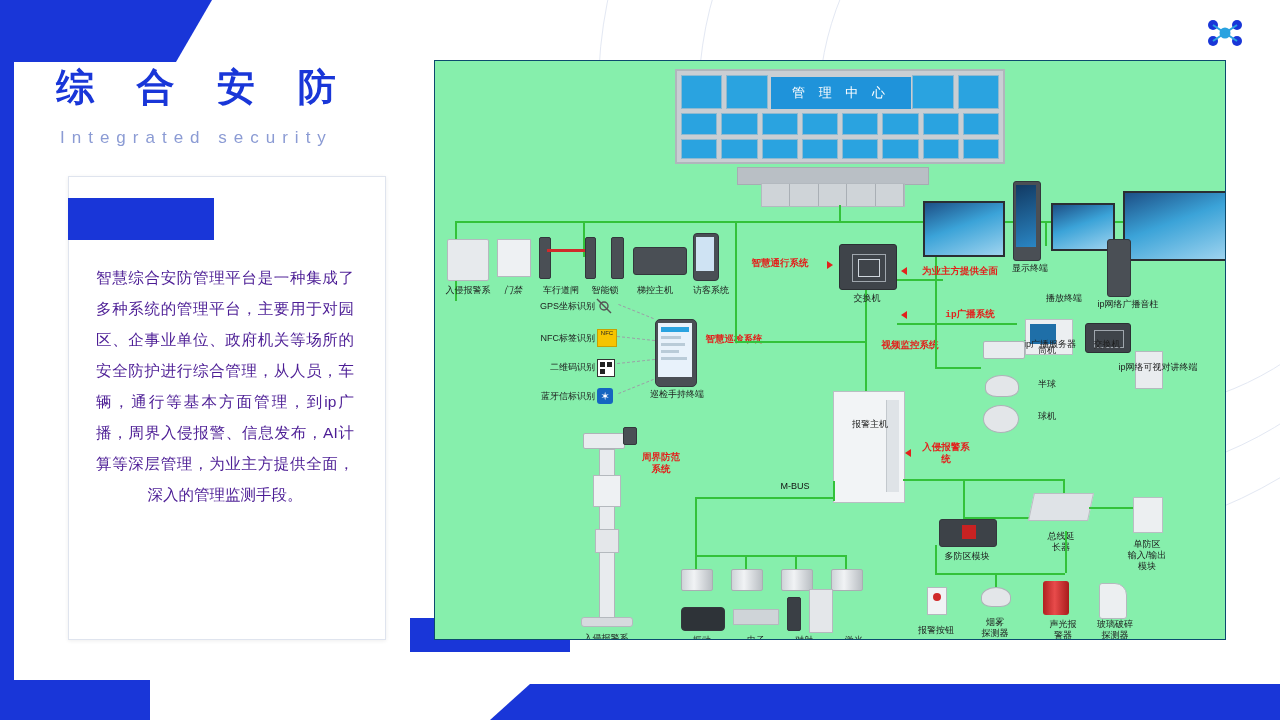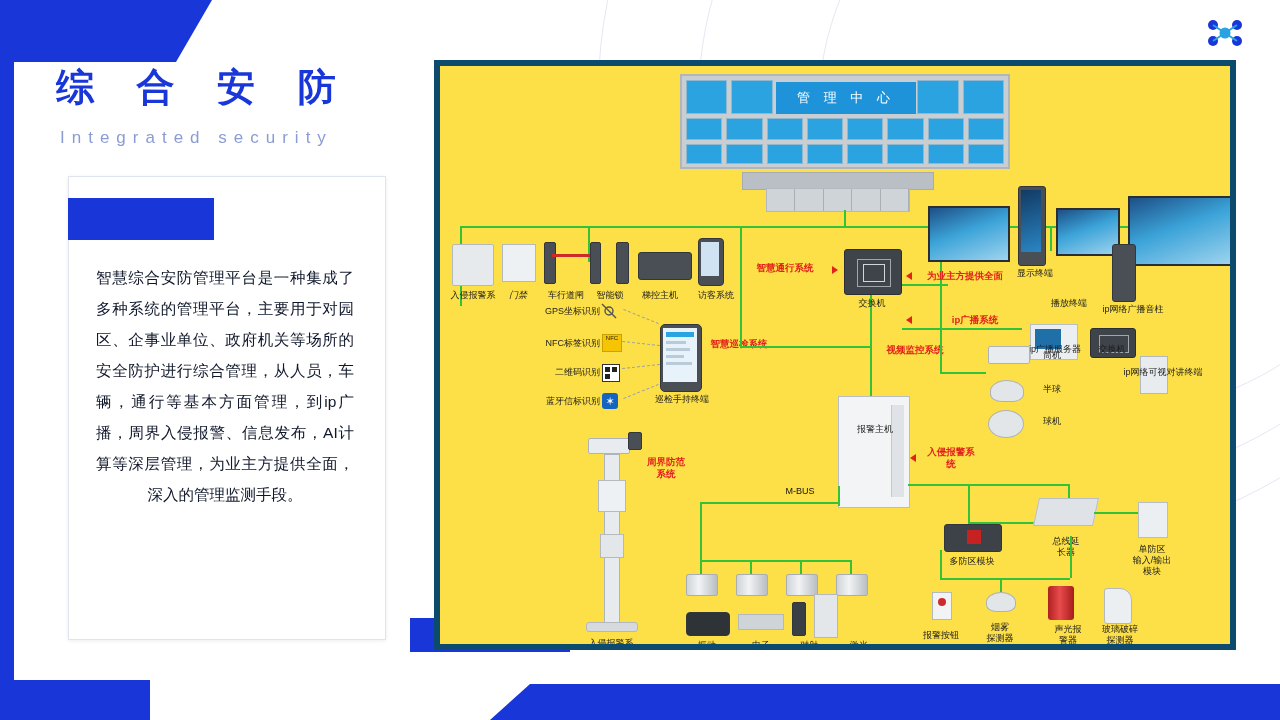--- a/index.html
+++ b/index.html
@@ -27,25 +27,25 @@
   .logo-en{font-size:9.5px;color:#4a5bb8;letter-spacing:2.2px;margin-top:5px;}
 
   
   .title-cn{position:absolute;left:56px;top:62px;font-size:38px;font-weight:bold;color:#1936d8;letter-spacing:16px;}
   .title-en{position:absolute;left:60px;top:128px;font-size:17px;color:#8b9bd4;letter-spacing:7px;}
 
   .text-card{position:absolute;left:68px;top:176px;width:316px;height:462px;background:#ffffff;
       border:1px solid #dfe4ee;box-shadow:0 1px 4px rgba(0,0,0,.07);}
   .card-tag{position:absolute;left:68px;top:198px;width:146px;height:42px;background:#1936d8;}
   .card-body{position:absolute;left:96px;top:262px;width:258px;font-size:15.5px;line-height:31px;
-      color:#0f172a;text-align:justify;text-align-last:center;}
-
-  
-  .diagram{position:absolute;left:434px;top:60px;width:790px;height:578px;background:#fde047;
-      border:6px solid #0c4a6e;overflow:hidden;}
+      color:#4c1d95;text-align:justify;text-align-last:center;}
+
+  
+  .diagram{position:absolute;left:434px;top:60px;width:790px;height:578px;background:#86efac;
+      border:1px solid #0c4a6e;overflow:hidden;}
   .lbl{position:absolute;font-size:9px;color:#1c1c1c;text-align:center;line-height:11px;white-space:pre-line;}
   .lbl-g{position:absolute;font-size:9.5px;color:#e2211c;text-align:center;line-height:12px;white-space:pre-line;font-weight:bold;}
   .lbl-b{position:absolute;font-size:9px;color:#111;text-align:center;line-height:11px;}
 
   
   .bldg{position:absolute;left:240px;top:8px;width:330px;height:95px;}
   .bldg-frame{position:absolute;inset:0;background:#c9ced3;border:2px solid #b0b6bc;}
   .bldg-row{position:absolute;left:6px;right:6px;display:flex;gap:4px;}
   .win{flex:1;background:#2aa3e0;border:1px solid #8fb9d0;}
   .bldg-center{position:absolute;left:96px;top:8px;width:140px;height:32px;background:#1f93da;
@@ -227,21 +227,21 @@
   <div class="screen" style="left:616px;top:142px;width:60px;height:44px;"></div>
   <div class="screen" style="left:688px;top:130px;width:102px;height:66px;"></div>
 
   <div class="lbl" style="left:560px;top:202px;width:70px;">显示终端</div>
   <div class="lbl" style="left:594px;top:232px;width:70px;">播放终端</div>
 
   <div class="lbl-g" style="left:470px;top:204px;width:110px;">为业主方提供全面</div>
   <div class="ln lnh" style="left:462px;top:218px;width:46px;"></div>
   <div class="arrow-r" style="left:466px;top:206px;transform:rotate(180deg);"></div>
 
-  <div class="lbl-g" style="left:490px;top:248px;width:90px;">ip广播系统</div>
+  <div class="lbl-g" style="left:490px;top:248px;width:90px;font-family:Liberation Mono, monospace;">ip广播系统</div>
   <div class="ln lnh" style="left:462px;top:262px;width:120px;"></div>
   <div class="arrow-r" style="left:466px;top:250px;transform:rotate(180deg);"></div>
 
   <div class="dev-dark" style="left:672px;top:178px;width:22px;height:56px;border-radius:3px;"></div>
   <div class="lbl" style="left:650px;top:238px;width:86px;">ip网络广播音柱</div>
 
   <div class="panelbox" style="left:590px;top:258px;width:46px;height:34px;">
     <div style="position:absolute;left:4px;top:4px;width:26px;height:20px;background:#1f6fa8;"></div>
   </div>
   <div class="lbl" style="left:572px;top:278px;width:86px;">ip广播服务器</div>

